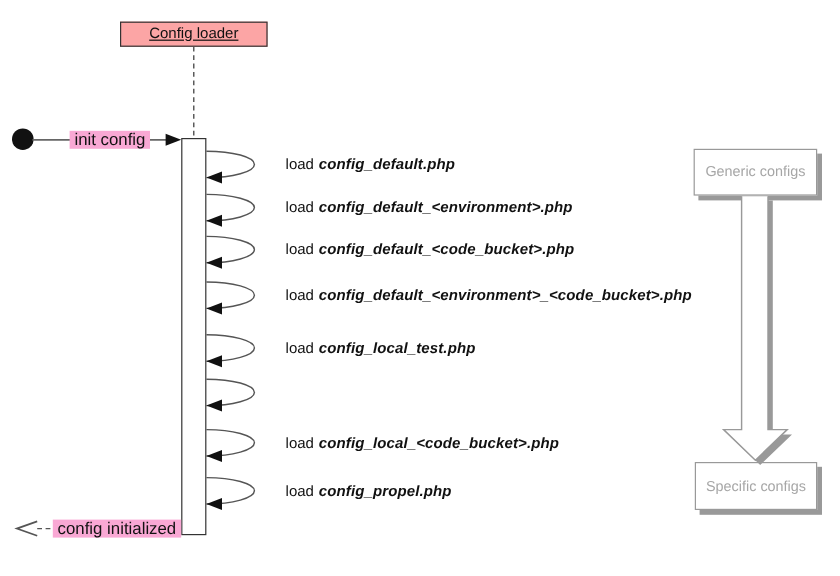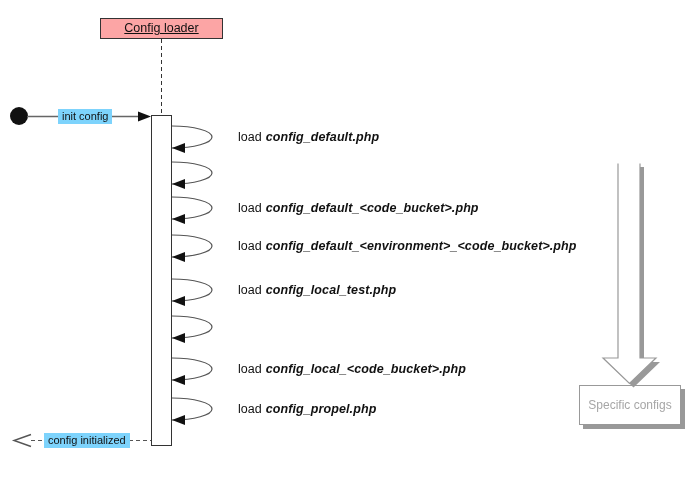--- a/index.html
+++ b/index.html
@@ -17,21 +17,21 @@
   
   #lifeline-head{
     left:100px;top:18px;width:123px;height:21px;box-sizing:border-box;
     border:1px solid #333;background:#fca5a5;text-align:center;
     font-size:12.5px;line-height:19px;z-index:2;
   }
   #lifeline-head span{text-decoration:underline;}
 
   
   .linelabel{
-    background:#7dd3fc;padding:0 4px;font-size:11px;line-height:15px;
+    background:#f9a8d4;padding:0 4px;font-size:14px;line-height:15px;
     z-index:2;white-space:nowrap;
   }
   #init-label{left:58px;top:109px;}
   #return-label{left:44px;top:433px;}
 
   
   .msg{
     left:214px;height:16px;line-height:16px;font-size:12.5px;
     white-space:nowrap;z-index:2;
   }
@@ -89,38 +89,42 @@
 
   <div class="abs" id="lifeline-head">
     <span>Config loader</span>
   </div>
 
   <div class="abs linelabel" id="init-label">init config</div>
 
   <div class="abs msg" style="top:129px">
     <span>load</span><b>config_default.php</b>
   </div>
+  <div class="abs msg" style="top:165px">
+    <span>load</span><b>config_default_&lt;environment&gt;.php</b>
+  </div>
   <div class="abs msg" style="top:200px">
     <span>load</span><b>config_default_&lt;code_bucket&gt;.php</b>
   </div>
   <div class="abs msg" style="top:238px">
     <span>load</span><b>config_default_&lt;environment&gt;_&lt;code_bucket&gt;.php</b>
   </div>
   <div class="abs msg" style="top:282px">
     <span>load</span><b>config_local_test.php</b>
   </div>
   <div class="abs msg" style="top:361px">
     <span>load</span><b>config_local_&lt;code_bucket&gt;.php</b>
   </div>
   <div class="abs msg" style="top:401px">
     <span>load</span><b>config_propel.php</b>
   </div>
 
   <div class="abs linelabel" id="return-label">config initialized</div>
 
+  <div class="abs legend-box" id="legend-top">Generic configs</div>
   <div class="abs legend-box" id="legend-bottom">Specific configs</div>
 
   <svg id="arrow-layer" width="700" height="480" viewBox="0 0 700 480">
     <path d="M 622 167 L 622 362 L 607 362 L 633.5 387.5 L 660 362 L 644 362 L 644 167 Z" fill="#999"></path>
     <path d="M 618 163.5 L 618 358 L 603 358 L 629.5 383.5 L 656 358 L 640 358 L 640 163.5" fill="#fff" stroke="#999" stroke-width="1.2"></path>
   </svg>
 
 </div>
 
 </body></html>

